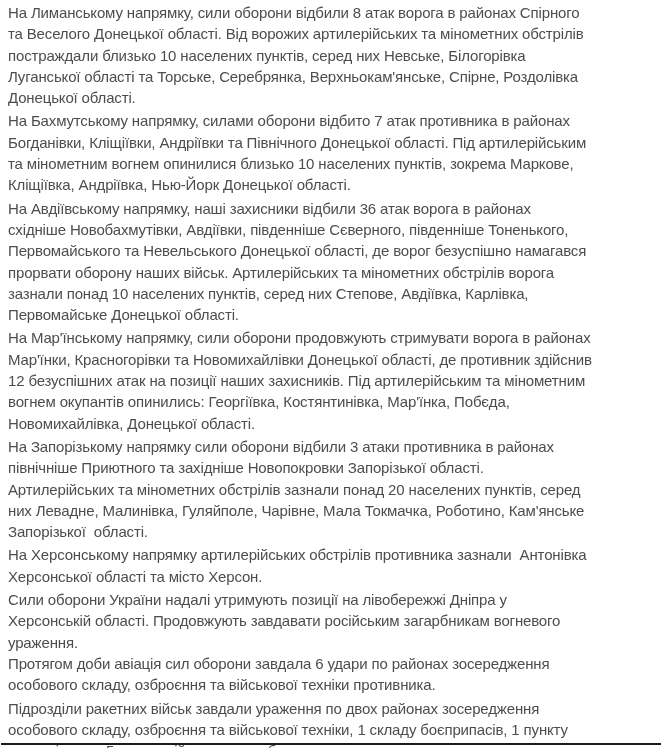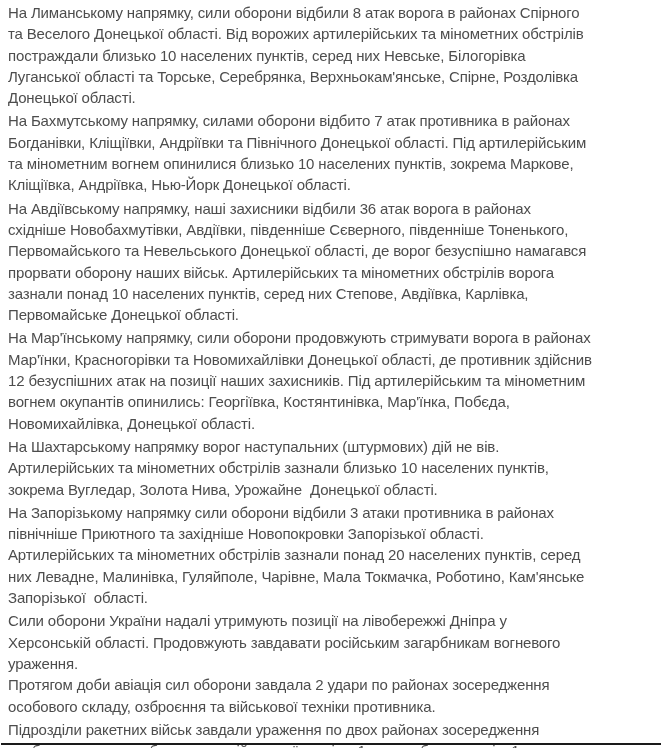--- a/index.html
+++ b/index.html
@@ -38,20 +38,20 @@
   }
 </style>
 </head>
 <body style="--bg: #ffffff; --text: #4d4d4d; --divider: #1a1a1a;">
 
 <article class="post">
   <p>На Лиманському напрямку, сили оборони відбили 8 атак ворога в районах Спірного та Веселого Донецької області. Від ворожих артилерійських та мінометних обстрілів постраждали близько 10 населених пунктів, серед них Невське, Білогорівка Луганської області та Торське, Серебрянка, Верхньокам'янське, Спірне, Роздолівка Донецької області.</p>
   <p>На Бахмутському напрямку, силами оборони відбито 7 атак противника в районах Богданівки, Кліщіївки, Андріївки та Північного Донецької області. Під артилерійським та мінометним вогнем опинилися близько 10 населених пунктів, зокрема Маркове, Кліщіївка, Андріївка, Нью-Йорк Донецької області.</p>
   <p>На Авдіївському напрямку, наші захисники відбили 36 атак ворога в районах східніше Новобахмутівки, Авдіївки, південніше Сєверного, південніше Тоненького, Первомайського та Невельського Донецької області, де ворог безуспішно намагався прорвати оборону наших військ. Артилерійських та мінометних обстрілів ворога зазнали понад 10 населених пунктів, серед них Степове, Авдіївка, Карлівка, Первомайське Донецької області.</p>
   <p>На Мар'їнському напрямку, сили оборони продовжують стримувати ворога в районах Мар'їнки, Красногорівки та Новомихайлівки Донецької області, де противник здійснив 12 безуспішних атак на позиції наших захисників. Під артилерійським та мінометним вогнем окупантів опинились: Георгіївка, Костянтинівка, Мар'їнка, Побєда, Новомихайлівка, Донецької області.</p>
-  <p>На Шахтарському напрямку ворог наступальних (штурмових) дій не вів.    Артилерійських та мінометних обстрілів зазнали близько 10 населених пунктів, зокрема Вугледар, Золота Нива, Урожайне  Донецької області.</p>
   <p>На Запорізькому напрямку сили оборони відбили 3 атаки противника в районах північніше Приютного та західніше Новопокровки Запорізької області. Артилерійських та мінометних обстрілів зазнали понад 20 населених пунктів, серед них Левадне, Малинівка, Гуляйполе, Чарівне, Мала Токмачка, Роботино, Кам'янське Запорізької  області.</p>
+  <p>На Херсонському напрямку артилерійських обстрілів противника зазнали  Антонівка Херсонської області та місто Херсон.</p>
   <p>Сили оборони України надалі утримують позиції на лівобережжі Дніпра у Херсонській області. Продовжують завдавати російським загарбникам вогневого ураження.
-Протягом доби авіація сил оборони завдала 2 удари по районах зосередження особового складу, озброєння та військової техніки противника.</p>
+Протягом доби авіація сил оборони завдала 6 удари по районах зосередження особового складу, озброєння та військової техніки противника.</p>
   <p>Підрозділи ракетних військ завдали ураження по двох районах зосередження особового складу, озброєння та військової техніки, 1 складу боєприпасів, 1 пункту управління та 5 артилерійському засобу противника.</p>
 </article>
 
 <div class="divider"></div>
 
 </body></html>

